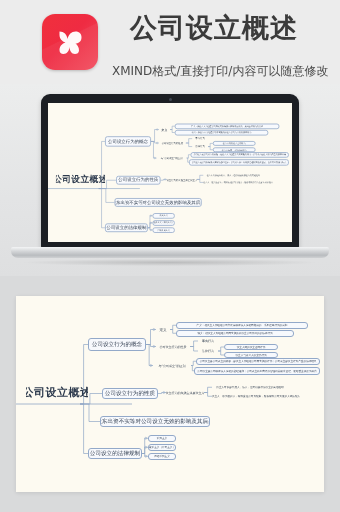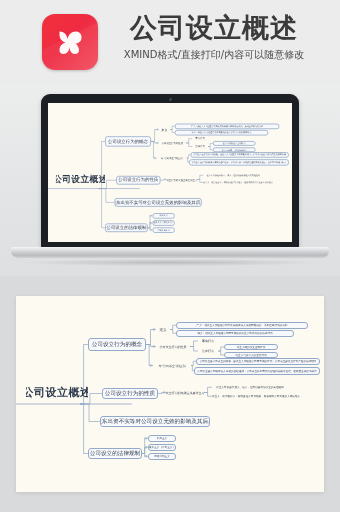--- a/index.html
+++ b/index.html
@@ -47,22 +47,22 @@
   .big-title {
     font-size: 27px;
     line-height: 32px;
     font-weight: 700;
     color: #3b3b3b;
     letter-spacing: 1px;
     text-align: center;
     white-space: nowrap;
   }
   .sub-title {
-    margin-top: 4px;
-    font-size: 10px;
+    margin-top: 20px;
+    font-size: 12px;
     line-height: 14px;
     color: #4a4a4a;
     text-align: center;
     white-space: nowrap;
     letter-spacing: 0px;
   }
 
   
   .laptop-stage {
     position: absolute;

